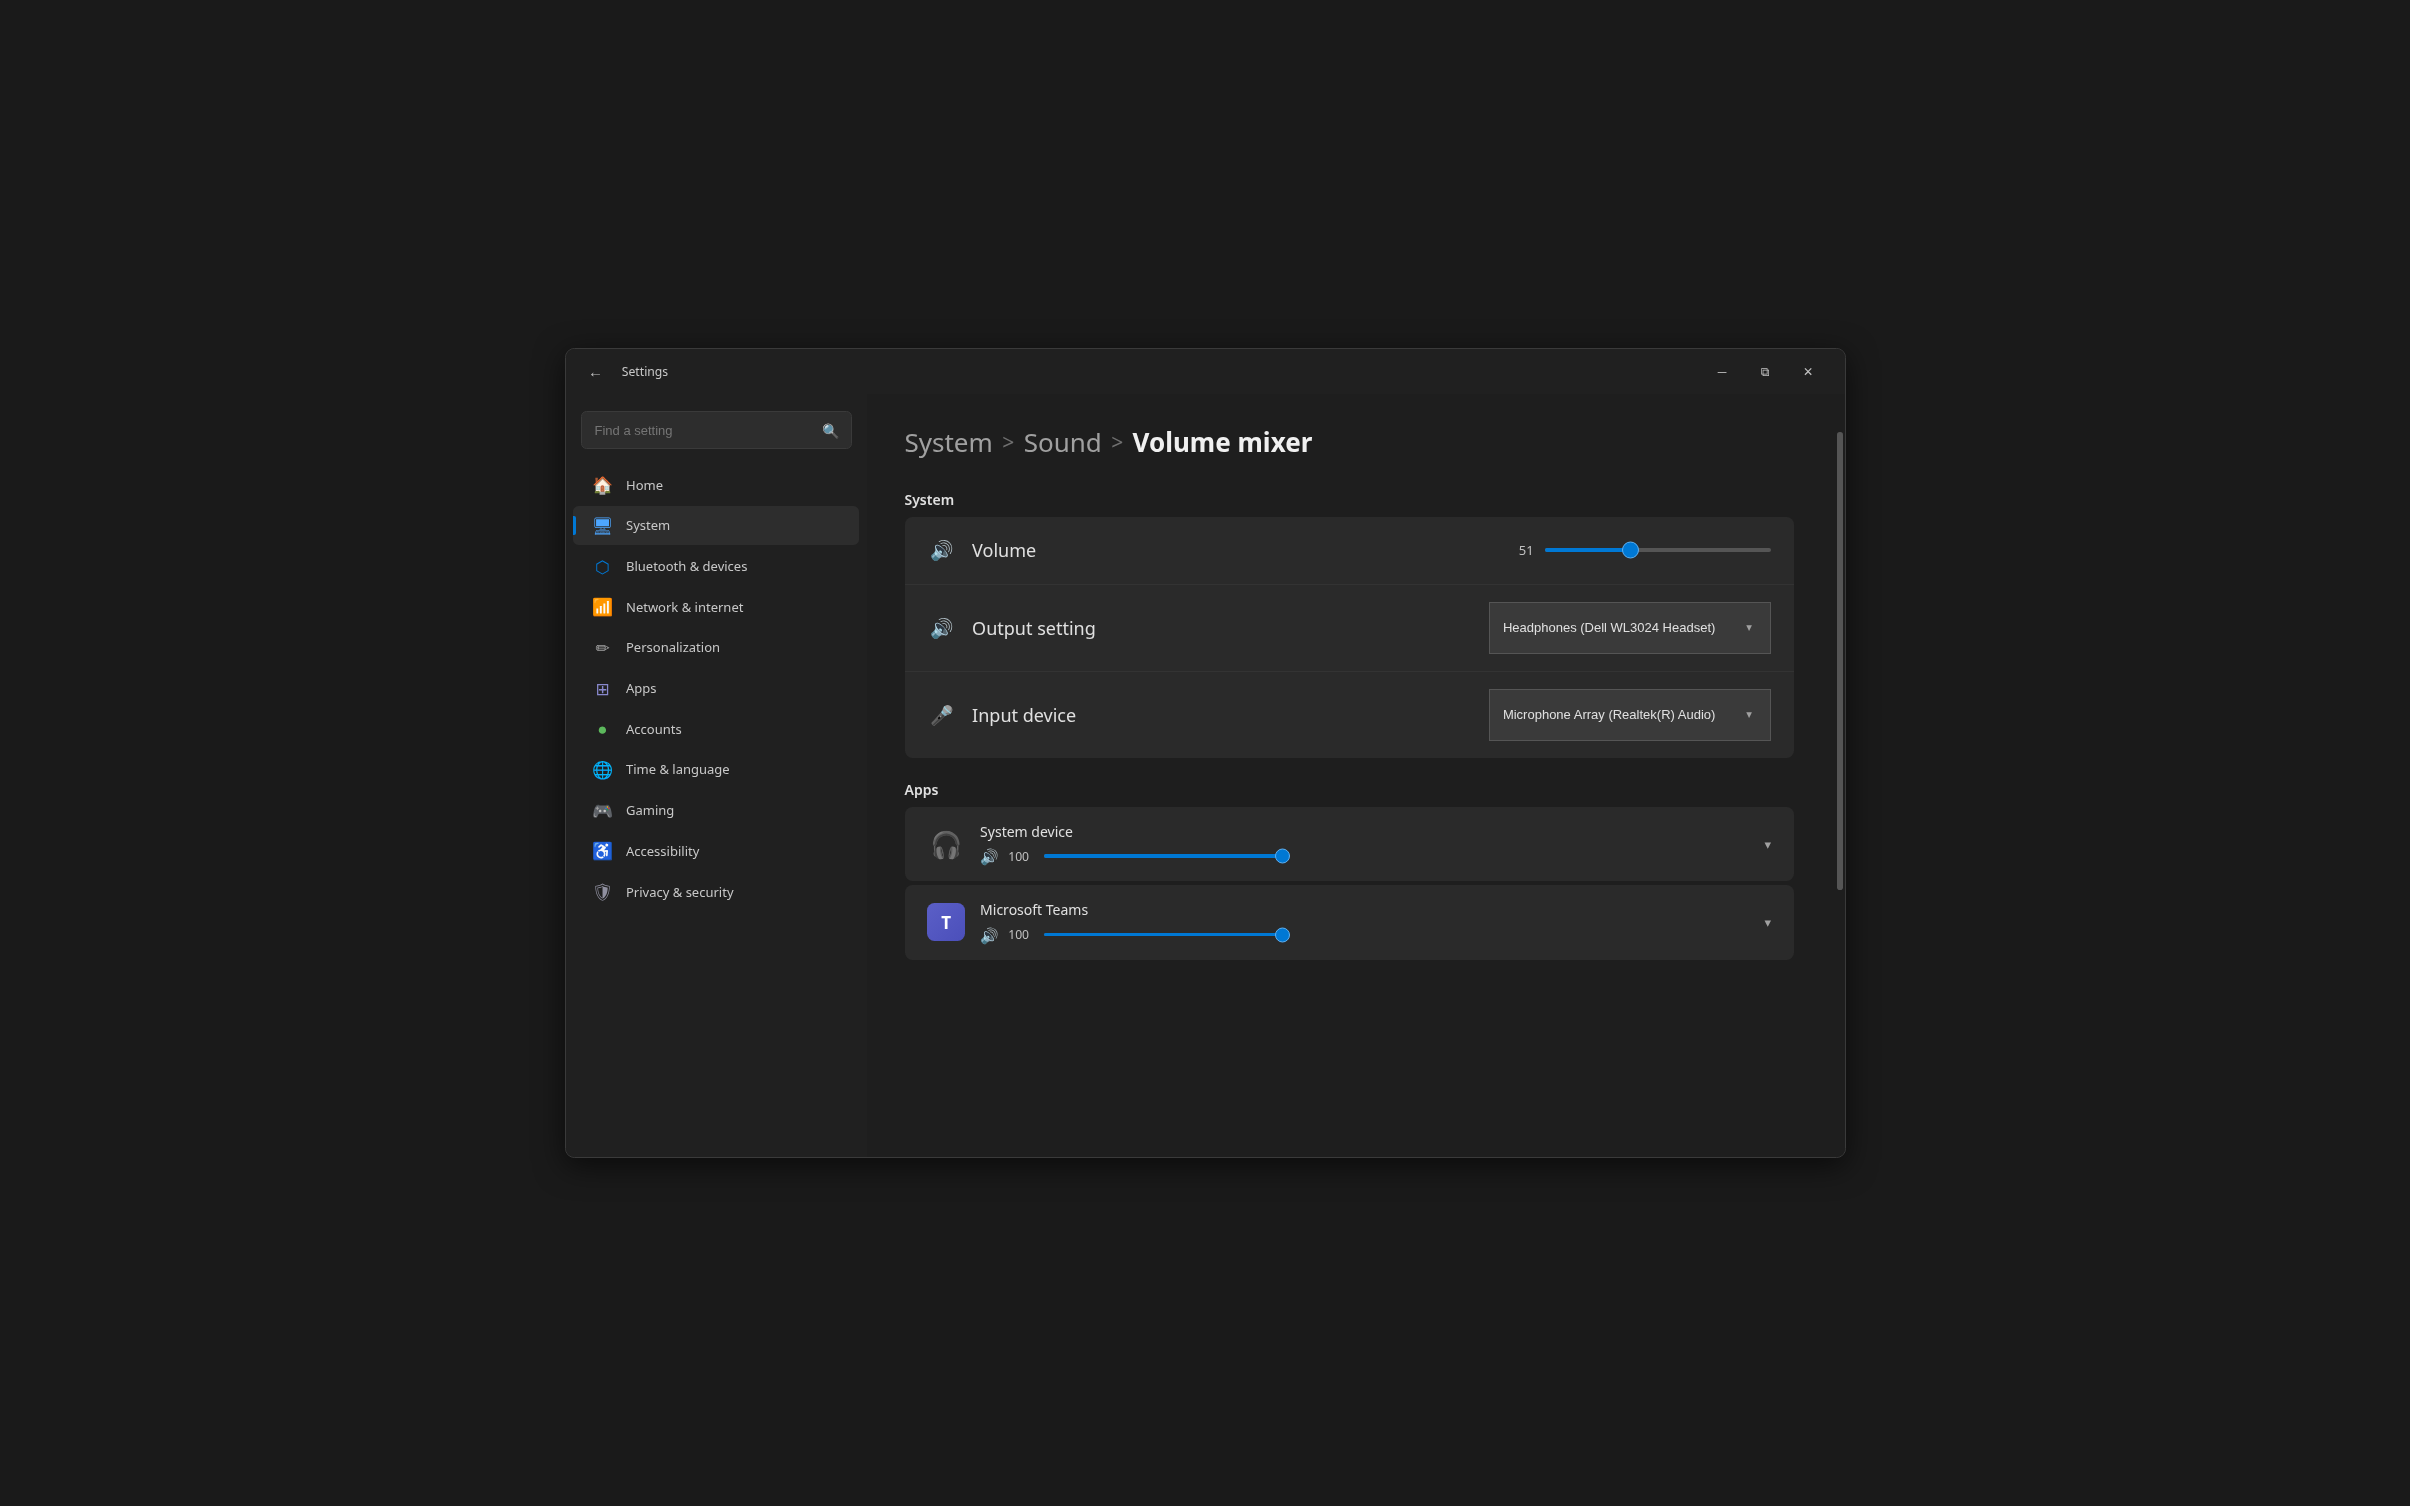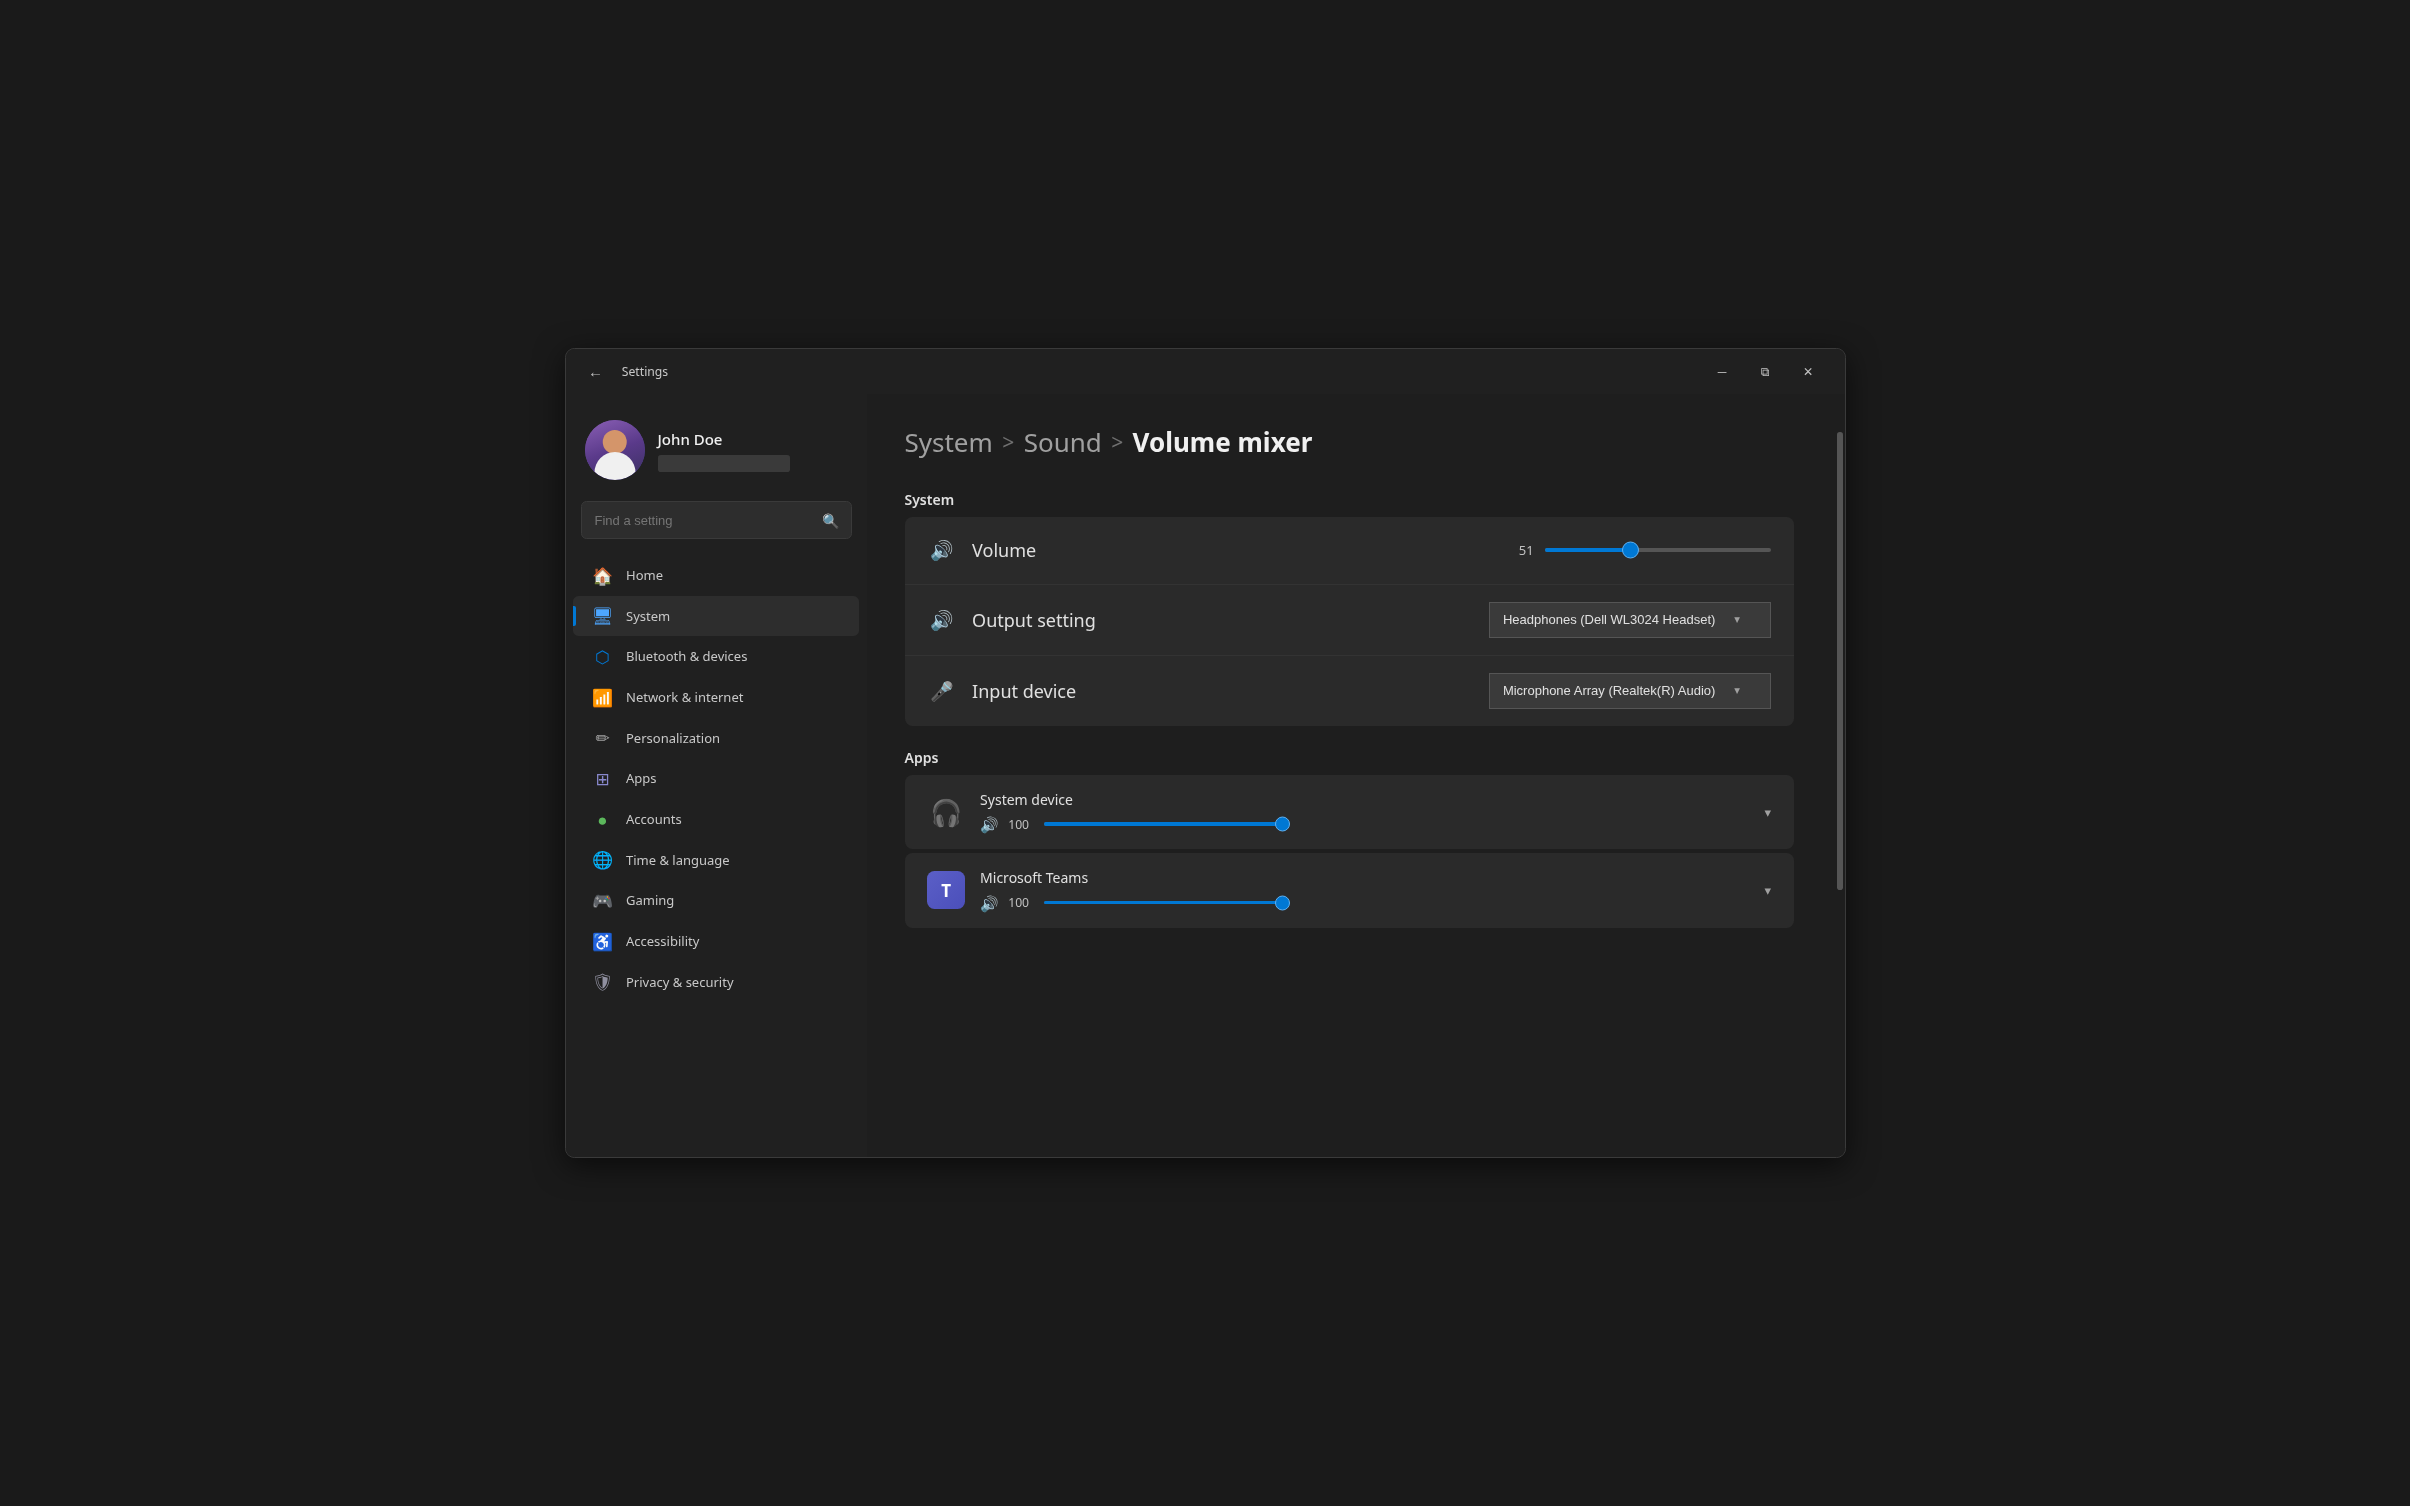--- a/index.html
+++ b/index.html
@@ -284,27 +284,27 @@
     .slider-thumb {
       width: 17px; height: 17px;
       background: #0078d4;
       border-radius: 50%;
       position: absolute;
       top: 50%; transform: translateY(-50%);
       cursor: pointer;
       border: 1.9px solid #60b0f0;
     }
     .dropdown-btn {
-      height: 36px;
+      height: 52px;
       background: #3a3a3a;
       border: 0.9px solid #555;
       border-radius: 0;
       color: #e0e0e0;
       font-size: 13px;
-      padding: 0 30px 0 13px;
+      padding: 0 18px 0 13px;
       display: flex;
       align-items: center;
       gap: 9.4px;
       cursor: pointer;
       min-width: 282px;
       justify-content: space-between;
     }
     .dropdown-arrow { color: #a0a0a0; font-size: 11.3px; }
     
     .apps-section { margin-top: 22.6px; }
@@ -414,34 +414,20 @@
     <div class="titlebar-controls">
       <button class="titlebar-btn">─</button>
       <button class="titlebar-btn">⧉</button>
       <button class="titlebar-btn close">✕</button>
     </div>
   </div>
 
   <div class="content-area">
 
     <div class="sidebar">
-      <div class="user-section">
-        <div class="avatar">
-          <div class="avatar-inner">
-            <div class="avatar-person">
-              <div class="avatar-head"></div>
-              <div class="avatar-body"></div>
-            </div>
-          </div>
-        </div>
-        <div class="user-info">
-          <span class="user-name">John Doe</span>
-          <div class="user-bar"></div>
-        </div>
-      </div>
 
       <div class="search-box">
         <input class="search-input" type="text" placeholder="Find a setting" style="">
         <span class="search-icon-wrap">🔍</span>
       </div>
 
       <nav id="sidebar-nav">
           <div class="nav-item">
             <span class="nav-icon" style="color: rgb(232, 111, 44);">🏠</span>
             <span>Home</span>

